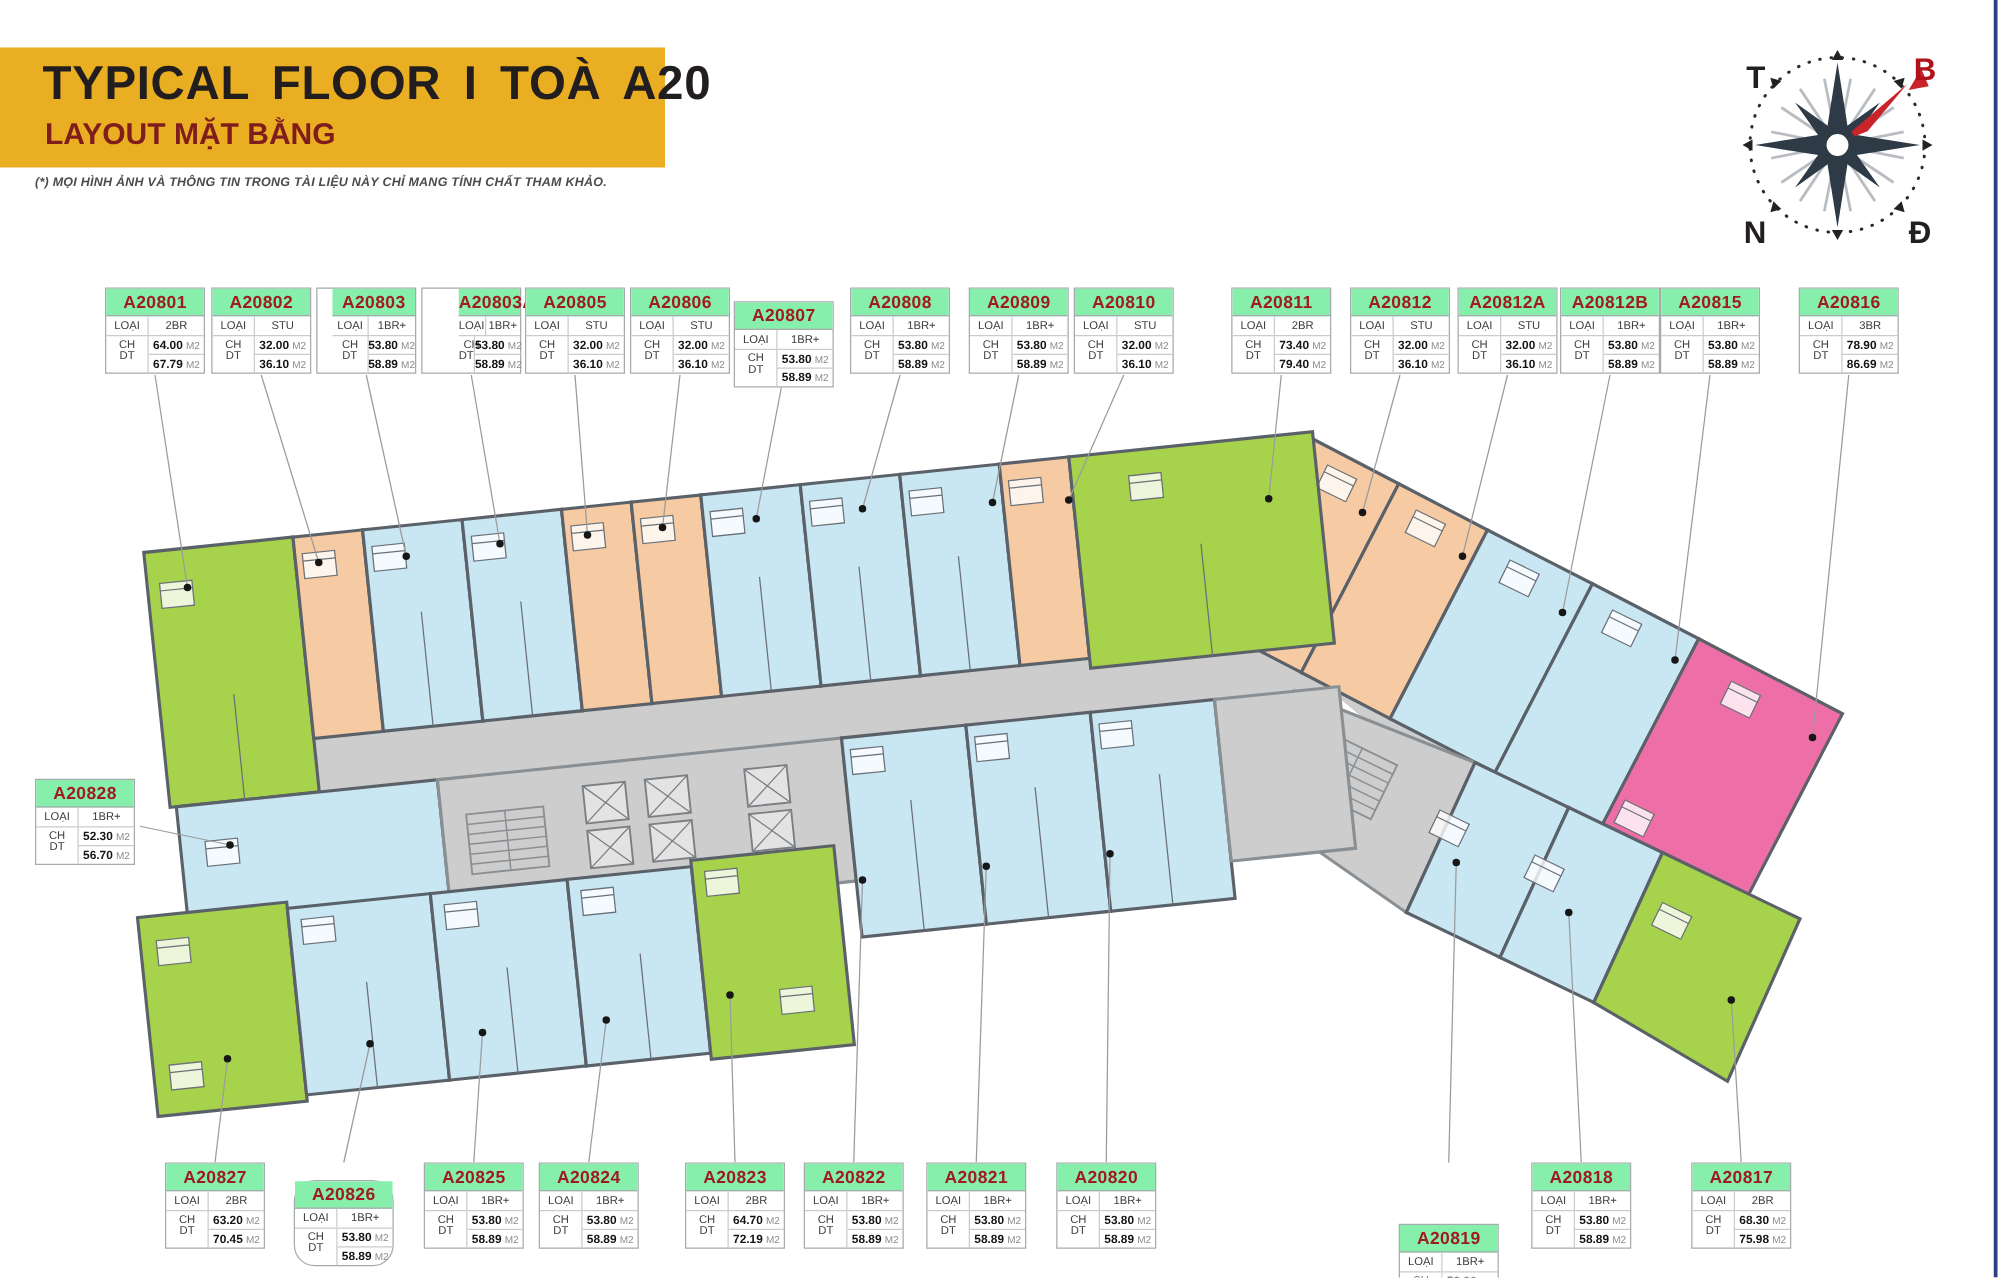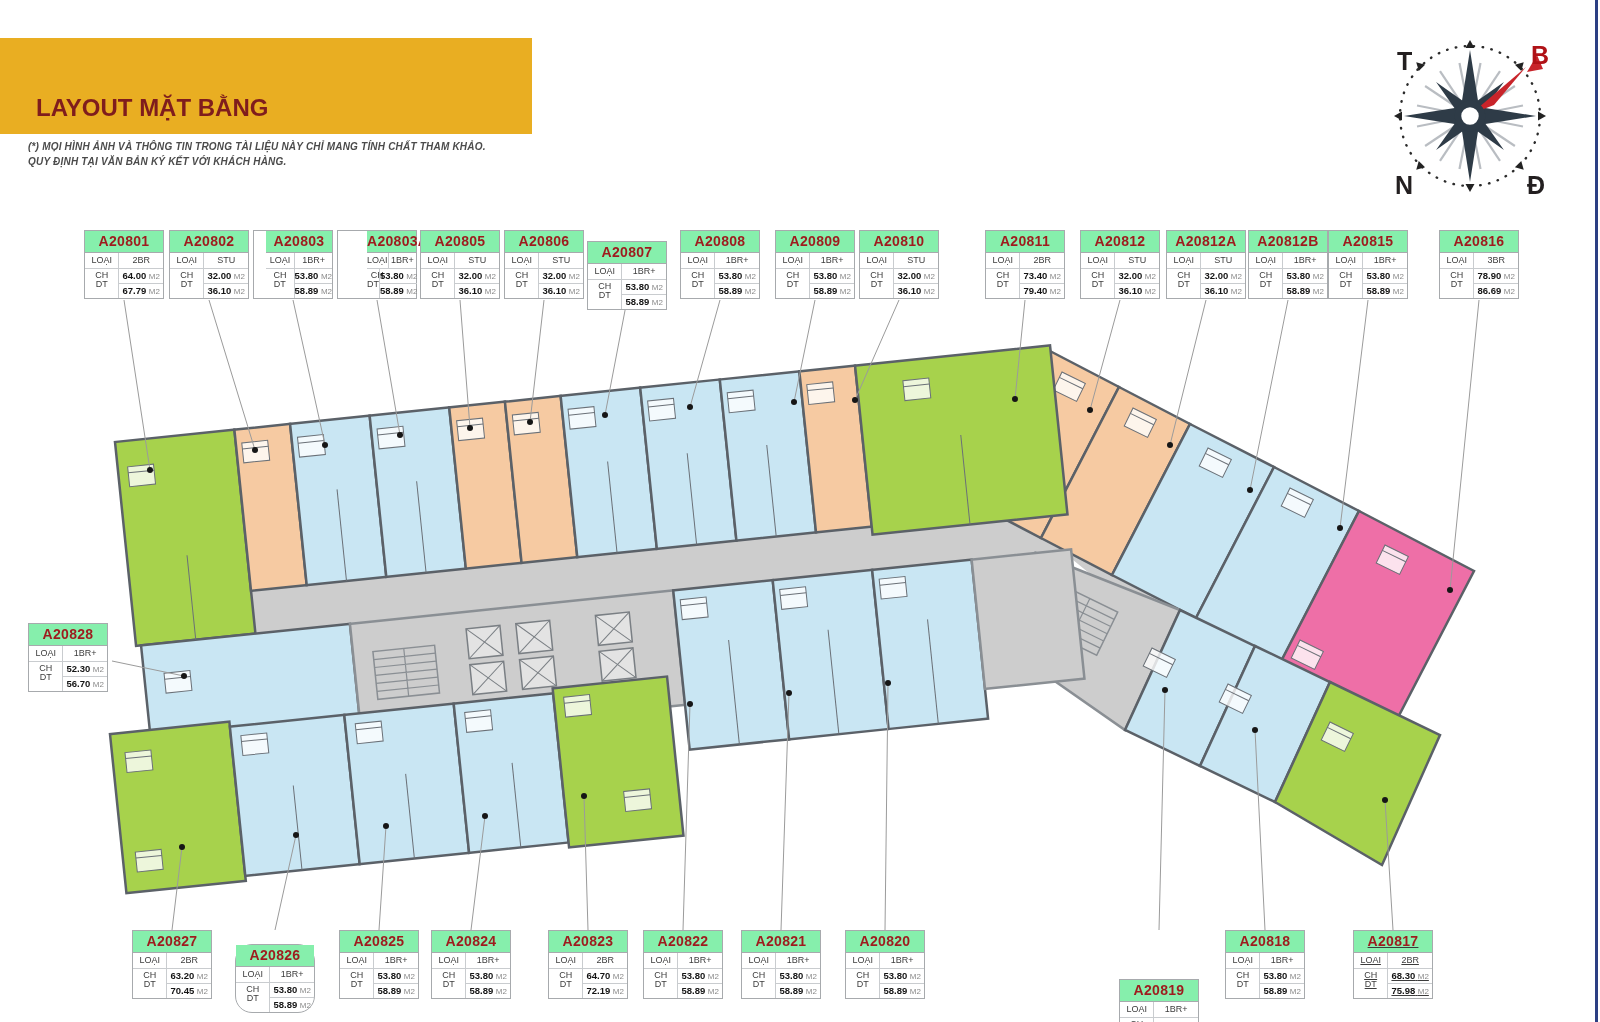--- a/index.html
+++ b/index.html
@@ -215,25 +215,25 @@
     <circle cx="789" cy="693" r="3"></circle>
       <circle cx="888" cy="683" r="3"></circle>
       <circle cx="1165" cy="690" r="3"></circle>
     <circle cx="1255" cy="730" r="3"></circle>
       <circle cx="1385" cy="800" r="3"></circle>
       <circle cx="184" cy="676" r="3"></circle>
   </g>
 </svg>
 
 <div class="banner">
+  <div class="banner-title">TYPICAL FLOOR I TOÀ A20</div>
   <div class="banner-sub">LAYOUT MẶT BẰNG</div>
 </div>
 <div class="disclaimer">
   <div>(*) MỌI HÌNH ẢNH VÀ THÔNG TIN TRONG TÀI LIỆU NÀY CHỈ MANG TÍNH CHẤT THAM KHẢO.</div>
-  <div>QUY ĐỊNH TẠI VĂN BẢN KÝ KẾT VỚI KHÁCH HÀNG.</div>
 </div>
 
 <svg class="compass" viewBox="0 0 180 185">
   <g transform="translate(5,10)">
     <circle cx="85" cy="88" r="70" fill="none" stroke="#2b2b2b" stroke-width="2.4" stroke-dasharray="0.5 8.5" stroke-linecap="round"></circle>
     <g fill="#222">
       <polygon points="0,-6 4.5,2 -4.5,2" transform="translate(85,18)"></polygon>
       <polygon points="0,-6 4.5,2 -4.5,2" transform="translate(134.5,38.5) rotate(45)"></polygon>
       <polygon points="0,-6 4.5,2 -4.5,2" transform="translate(155,88) rotate(90)"></polygon>
       <polygon points="0,-6 4.5,2 -4.5,2" transform="translate(134.5,137.5) rotate(135)"></polygon>
@@ -650,21 +650,21 @@
     </div>
     <div class="ul-dt">
       <span class="ul-k dtk">DT</span>
       <span class="ul-areas">
         <div class="ul-area"><b>53.80</b> <i>M2</i></div>
         <div class="ul-area"><b>58.89</b> <i>M2</i></div>
       </span>
     </div>
   </div>
 
-  <div class="unit-label" style="left: 1353px; top: 930px; text-decoration: underline;">
+  <div class="unit-label" style="left: 1353px; top: 930px;">
     <div class="ul-code">A20817</div>
     <div class="ul-row">
       <span class="ul-k">LOẠI CH</span>
       <span class="ul-v">2BR</span>
     </div>
     <div class="ul-dt">
       <span class="ul-k dtk">DT</span>
       <span class="ul-areas">
         <div class="ul-area"><b>68.30</b> <i>M2</i></div>
         <div class="ul-area"><b>75.98</b> <i>M2</i></div>

